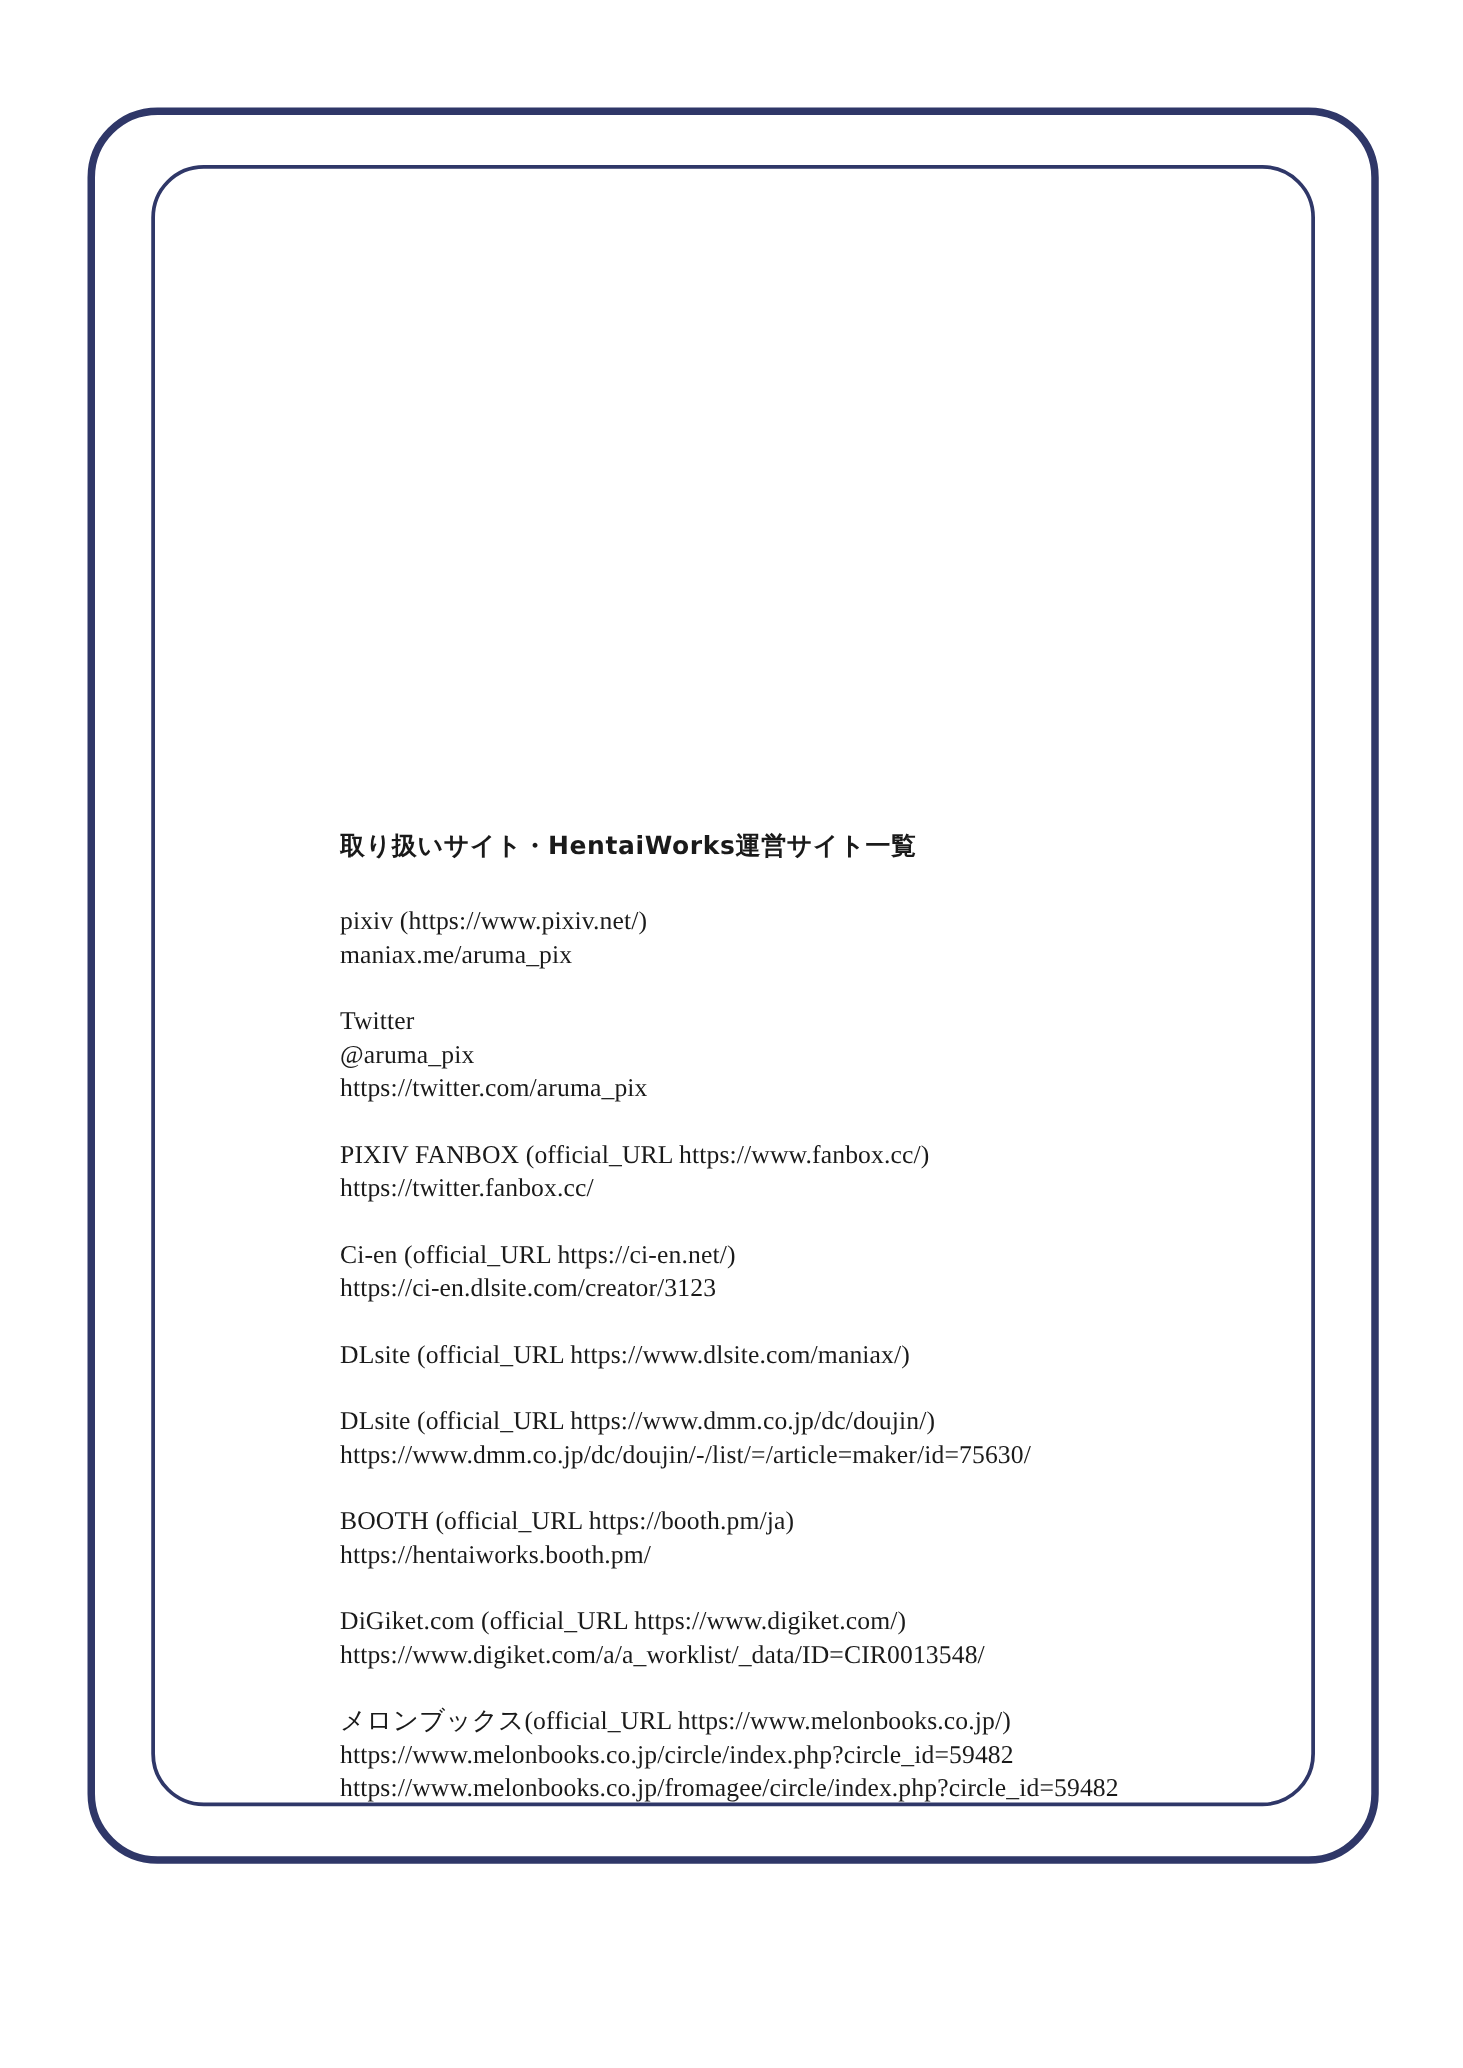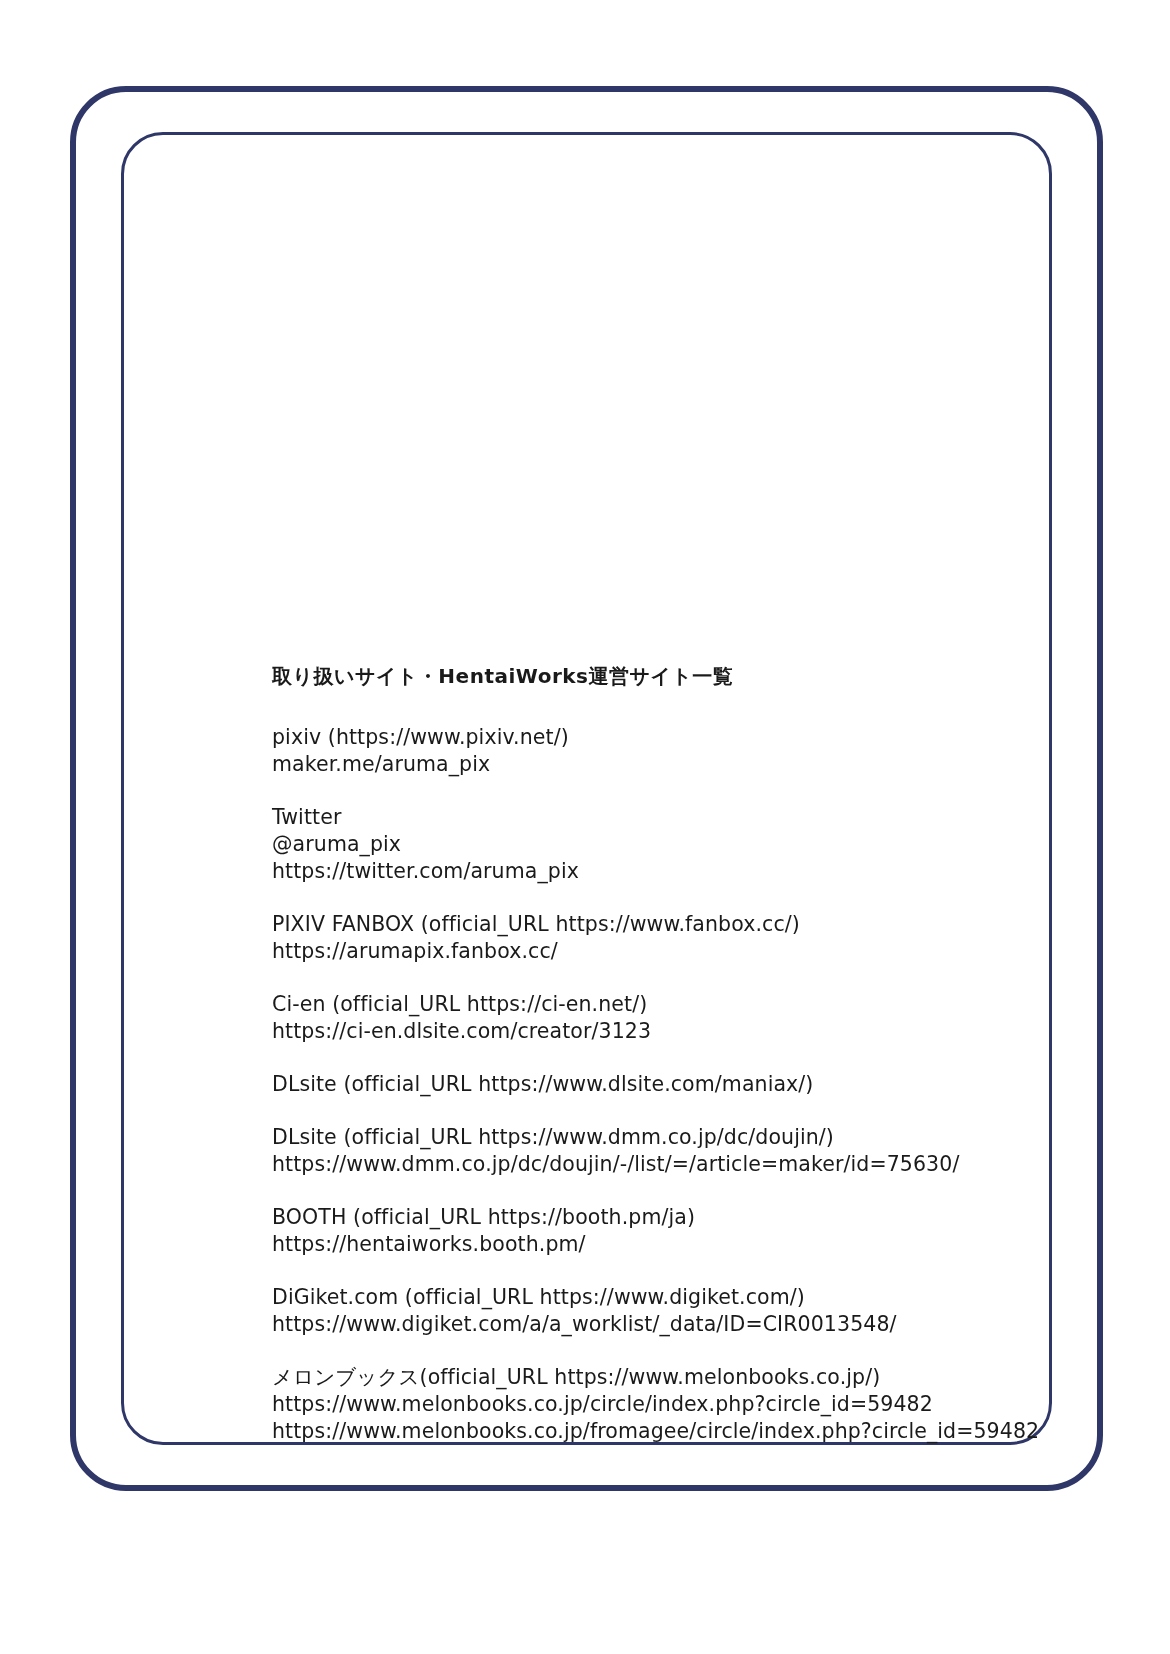--- a/index.html
+++ b/index.html
@@ -53,20 +53,21 @@
     font-size: 20px;
     font-weight: bold;
     color: #1a1a1a;
     letter-spacing: 0.5px;
     margin: 0 0 34px 0;
     white-space: nowrap;
   }
 
   .block {
     margin-bottom: 26px;
+    font-family: Liberation Serif, serif;
   }
 
   .line {
     font-size: 20.5px;
     line-height: 27px;
     color: #1a1a1a;
     white-space: nowrap;
     letter-spacing: 0.1px;
   }
 
@@ -79,32 +80,32 @@
 
 <div id="page-frame-outer">
   <div id="page-frame-inner">
 
     <div id="content">
 
       <div class="heading">取り扱いサイト・HentaiWorks運営サイト一覧</div>
 
       <div class="block">
         <div class="line">pixiv (https://www.pixiv.net/)</div>
-        <div class="line">maker.me/aruma_pix</div>
+        <div class="line">maniax.me/aruma_pix</div>
       </div>
 
       <div class="block">
         <div class="line">Twitter</div>
         <div class="line">@aruma_pix</div>
         <div class="line">https://twitter.com/aruma_pix</div>
       </div>
 
       <div class="block">
         <div class="line">PIXIV FANBOX (official_URL https://www.fanbox.cc/)</div>
-        <div class="line">https://arumapix.fanbox.cc/</div>
+        <div class="line">https://twitter.fanbox.cc/</div>
       </div>
 
       <div class="block">
         <div class="line">Ci-en (official_URL  https://ci-en.net/)</div>
         <div class="line">https://ci-en.dlsite.com/creator/3123</div>
       </div>
 
       <div class="block">
         <div class="line">DLsite (official_URL  https://www.dlsite.com/maniax/)</div>
       </div>

